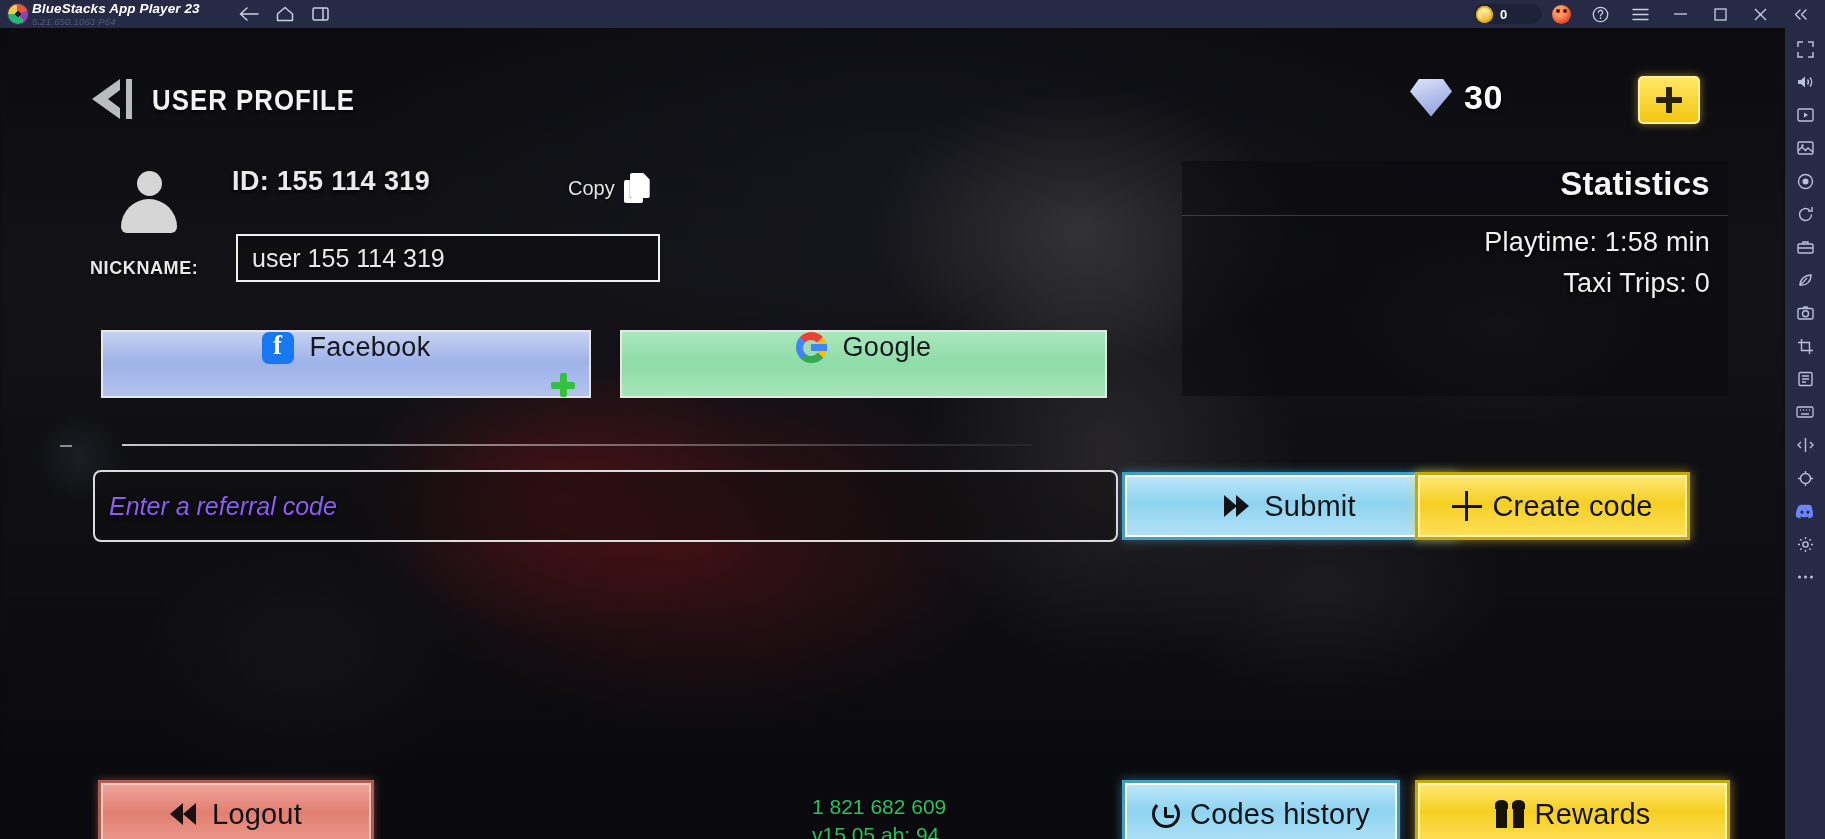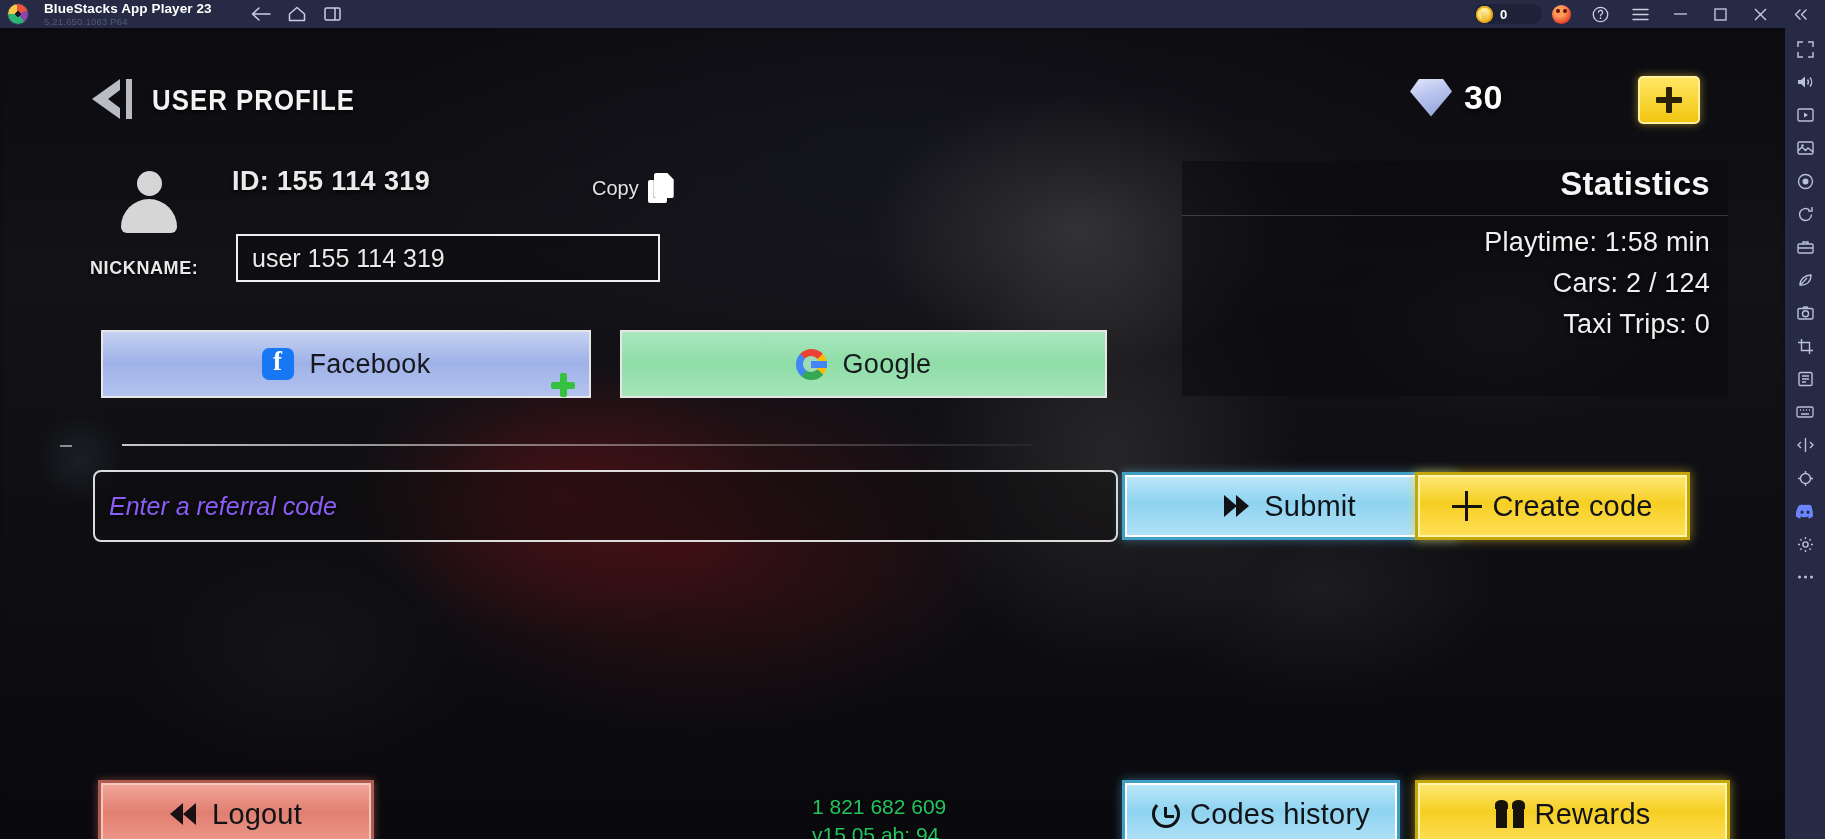--- a/index.html
+++ b/index.html
@@ -18,21 +18,21 @@
   }
   .bs-logo {
     width: 20px; height: 20px; margin-left: 8px; border-radius: 50%;
     background:
       radial-gradient(circle at 50% 50%, #1a1a2e 0 18%, rgba(0,0,0,0) 19%),
       conic-gradient(from 200deg, #2bb673 0deg 70deg, #f7c948 70deg 150deg,
                      #e8543f 150deg 230deg, #8e44ad 230deg 300deg, #2bb673 300deg 360deg);
     box-shadow: 0 0 0 1px rgba(255,255,255,.07);
     flex: 0 0 auto;
   }
-  .bs-titles { margin-left: 16px; line-height: 1; }
+  .bs-titles { margin-left: 4px; line-height: 1; font-style: italic; }
   .bs-name { color: #ffffff; font-size: 13.5px; font-weight: 700; letter-spacing: .1px; }
   .bs-ver { color: #515877; font-size: 9.5px; margin-top: 2px; letter-spacing: .2px; }
   .tb-navicons { display: flex; align-items: center; gap: 10px; margin-left: 36px; }
   .tb-ico { width: 26px; height: 22px; display: flex; align-items: center; justify-content: center;
             color: #c9cee4; }
   .tb-right { position: absolute; right: 6px; top: 0; height: 28px; display: flex; align-items: center; gap: 2px; }
   .coin-pill {
     height: 20px; min-width: 68px; border-radius: 10px; background: #1e2238;
     display: flex; align-items: center; padding: 0 10px 0 2px; gap: 7px; margin-right: 8px;
   }
@@ -157,21 +157,21 @@
     position:absolute; left:90px; top:230px; color:#e8e8e8; font-size:18px;
     font-weight:700; letter-spacing:.6px; text-shadow:0 1px 3px rgba(0,0,0,.9);
   }
   .id-text {
     position:absolute; left:232px; top:138px; color:#eaeaea; font-size:27px;
     font-weight:600; letter-spacing:.4px; text-shadow:0 2px 4px rgba(0,0,0,.9);
   }
   .copy-wrap {
     position:absolute; left:568px; top:145px; display:flex; align-items:center; gap:9px;
   }
-  .copy-lbl { color:#e3e3e3; font-size:20px; text-shadow:0 1px 3px rgba(0,0,0,.9);margin-left:24px; }
+  .copy-lbl { color:#e3e3e3; font-size:20px; text-shadow:0 1px 3px rgba(0,0,0,.9); }
   .copy-ico { position:relative; width:26px; height:30px; }
   .copy-ico .sheet-back {
     position:absolute; left:0; bottom:0; width:19px; height:23px; background:#fff; border-radius:2px;
   }
   .copy-ico .sheet-front {
     position:absolute; right:0; top:0; width:20px; height:25px; background:#fff; border-radius:2px;
     clip-path: polygon(0 0, 68% 0, 100% 26%, 100% 100%, 0 100%);
     box-shadow:-1px -1px 0 1px rgba(0,0,0,.55);
   }
   .nick-input {
@@ -195,21 +195,21 @@
   }
   .stats-sep { position:absolute; left:0; right:0; top:54px; height:1px; background:rgba(255,255,255,.18); }
   .stats-list { position:absolute; right:18px; top:66px; text-align:right; }
   .stats-row {
     color:#f0f0f0; font-size:27px; font-weight:400; margin-bottom:10px;
     letter-spacing:.2px; text-shadow:0 2px 4px rgba(0,0,0,.9);
   }
 
   
   .social {
-    position:absolute; height:68px; display:flex; align-items:center; justify-content:center;
+    position:absolute; height:68px; display:flex; justify-content:center;
     gap:16px; border:2px solid #e6e6e6;
   }
   .social.fb {
     left:101px; top:302px; width:490px;
     background: linear-gradient(180deg, #c6d2f2 0%, #9fb2e8 48%, #b3c2ee 100%);
   }
   .social.gg {
     left:620px; top:302px; width:487px;
     background: linear-gradient(180deg, #a9e7bd 0%, #8fdda8 48%, #a4e5b8 100%);
   }
@@ -425,21 +425,20 @@
       <div class="nickname-lbl">NICKNAME:</div>
       <div class="nick-input">
         <span>user 155 114 319</span>
       </div>
 
       <div class="stats-panel">
         <div class="stats-title">Statistics</div>
         <div class="stats-sep"></div>
         <div class="stats-list">
           <div class="stats-row">Playtime: 1:58 min</div>
-          <div class="stats-row">Cars: 2 / 124</div>
           <div class="stats-row">Taxi Trips: 0</div>
         </div>
       </div>
 
       <div class="social fb">
         <span class="fb-ico"></span>
         <span class="lbl">Facebook</span>
       </div>
       <div class="social gg">
         <span class="g-ico"></span>

